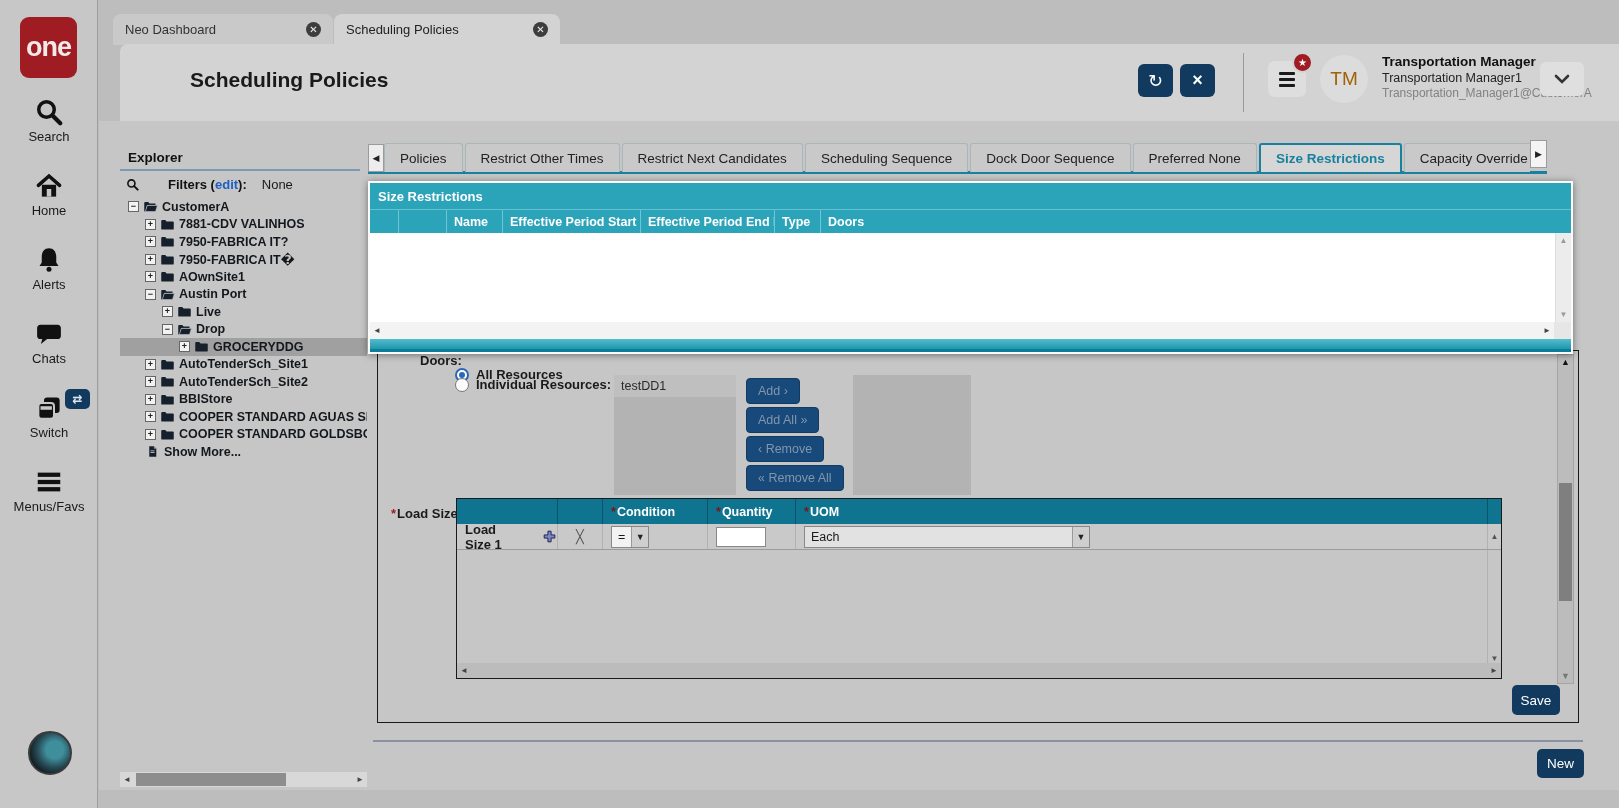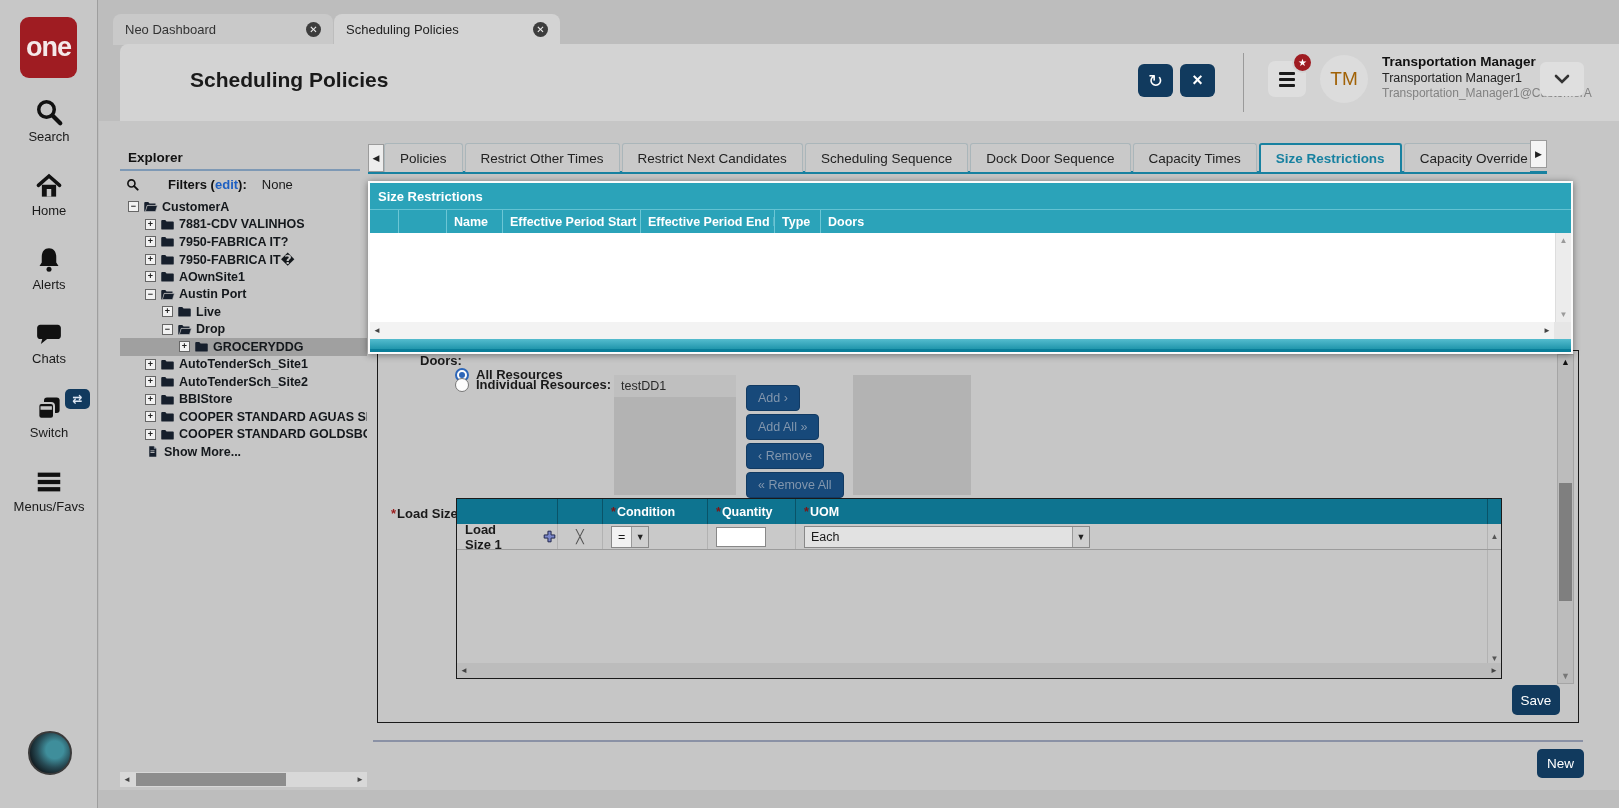--- a/index.html
+++ b/index.html
@@ -128,21 +128,21 @@
   .doors-label { position:absolute; left:42px; top:2px; font-weight:bold; }
   .radio-row { position:absolute; display:flex; align-items:center; gap:7px; font-weight:bold; }
   .radio { width:14px; height:14px; border-radius:50%; background:#fdfdfd; border:1px solid #777;
            position:relative; cursor:pointer; }
   .radio.sel { border:2px solid #2d66b8; }
   .radio.sel::after { content:""; position:absolute; left:2px; top:2px; width:6px; height:6px;
                       border-radius:50%; background:#2d66b8; }
   .listbox { position:absolute; width:122px; height:120px; background:#b3b3b3; overflow:hidden; }
   .listbox .li { height:22px; background:#bfbfbf; color:#2a2a2a; font-size:12.5px; display:flex;
                  align-items:center; padding-left:7px; cursor:pointer; }
-  .xfer-stack { position:absolute; left:368px; top:27px;margin-top:7px; }
+  .xfer-stack { position:absolute; left:368px; top:27px; }
   .xfer-btn { display:block; width:max-content; padding:5px 11px; margin-bottom:3px; background:#17497a;
               color:#8296ad; font-size:12.5px; border-radius:4px; border:1px solid #123a62; cursor:pointer; }
   .ls-label { position:absolute; left:13px; top:155px; font-weight:bold; }
   .req { color:#9b1b1b; margin-right:1px; }
 
   .ls-table { position:absolute; left:78px; top:147px; width:1046px; height:181px; border:1px solid #1a1a1a;
               background:#c6c6c6; display:flex; flex-direction:column; }
   .ls-head { height:25px; background:#0e7490; display:flex; }
   .ls-hcell { color:#fff; font-weight:bold; font-size:12.5px; display:flex; align-items:center;
               padding-left:8px; border-left:1px solid rgba(0,0,0,.28); white-space:nowrap; cursor:pointer; }
@@ -457,21 +457,21 @@
 
   <div class="tabscroll-left">
       <span>◀</span>
     </div>
   <div class="ctabs">
       <div class="ctab">Policies</div>
       <div class="ctab">Restrict Other Times</div>
       <div class="ctab">Restrict Next Candidates</div>
       <div class="ctab">Scheduling Sequence</div>
       <div class="ctab">Dock Door Sequence</div>
-      <div class="ctab">Capacity Times</div>
+      <div class="ctab">Preferred None</div>
       <div class="ctab active">Size Restrictions</div>
       <div class="ctab">Capacity Override Settings</div>
     </div>
   <div class="ctab-underline"></div>
   <div class="tabscroll-right">
       <span>▶</span>
     </div>
 
   <div class="detail">
     <div class="doors-label">Doors:</div>

